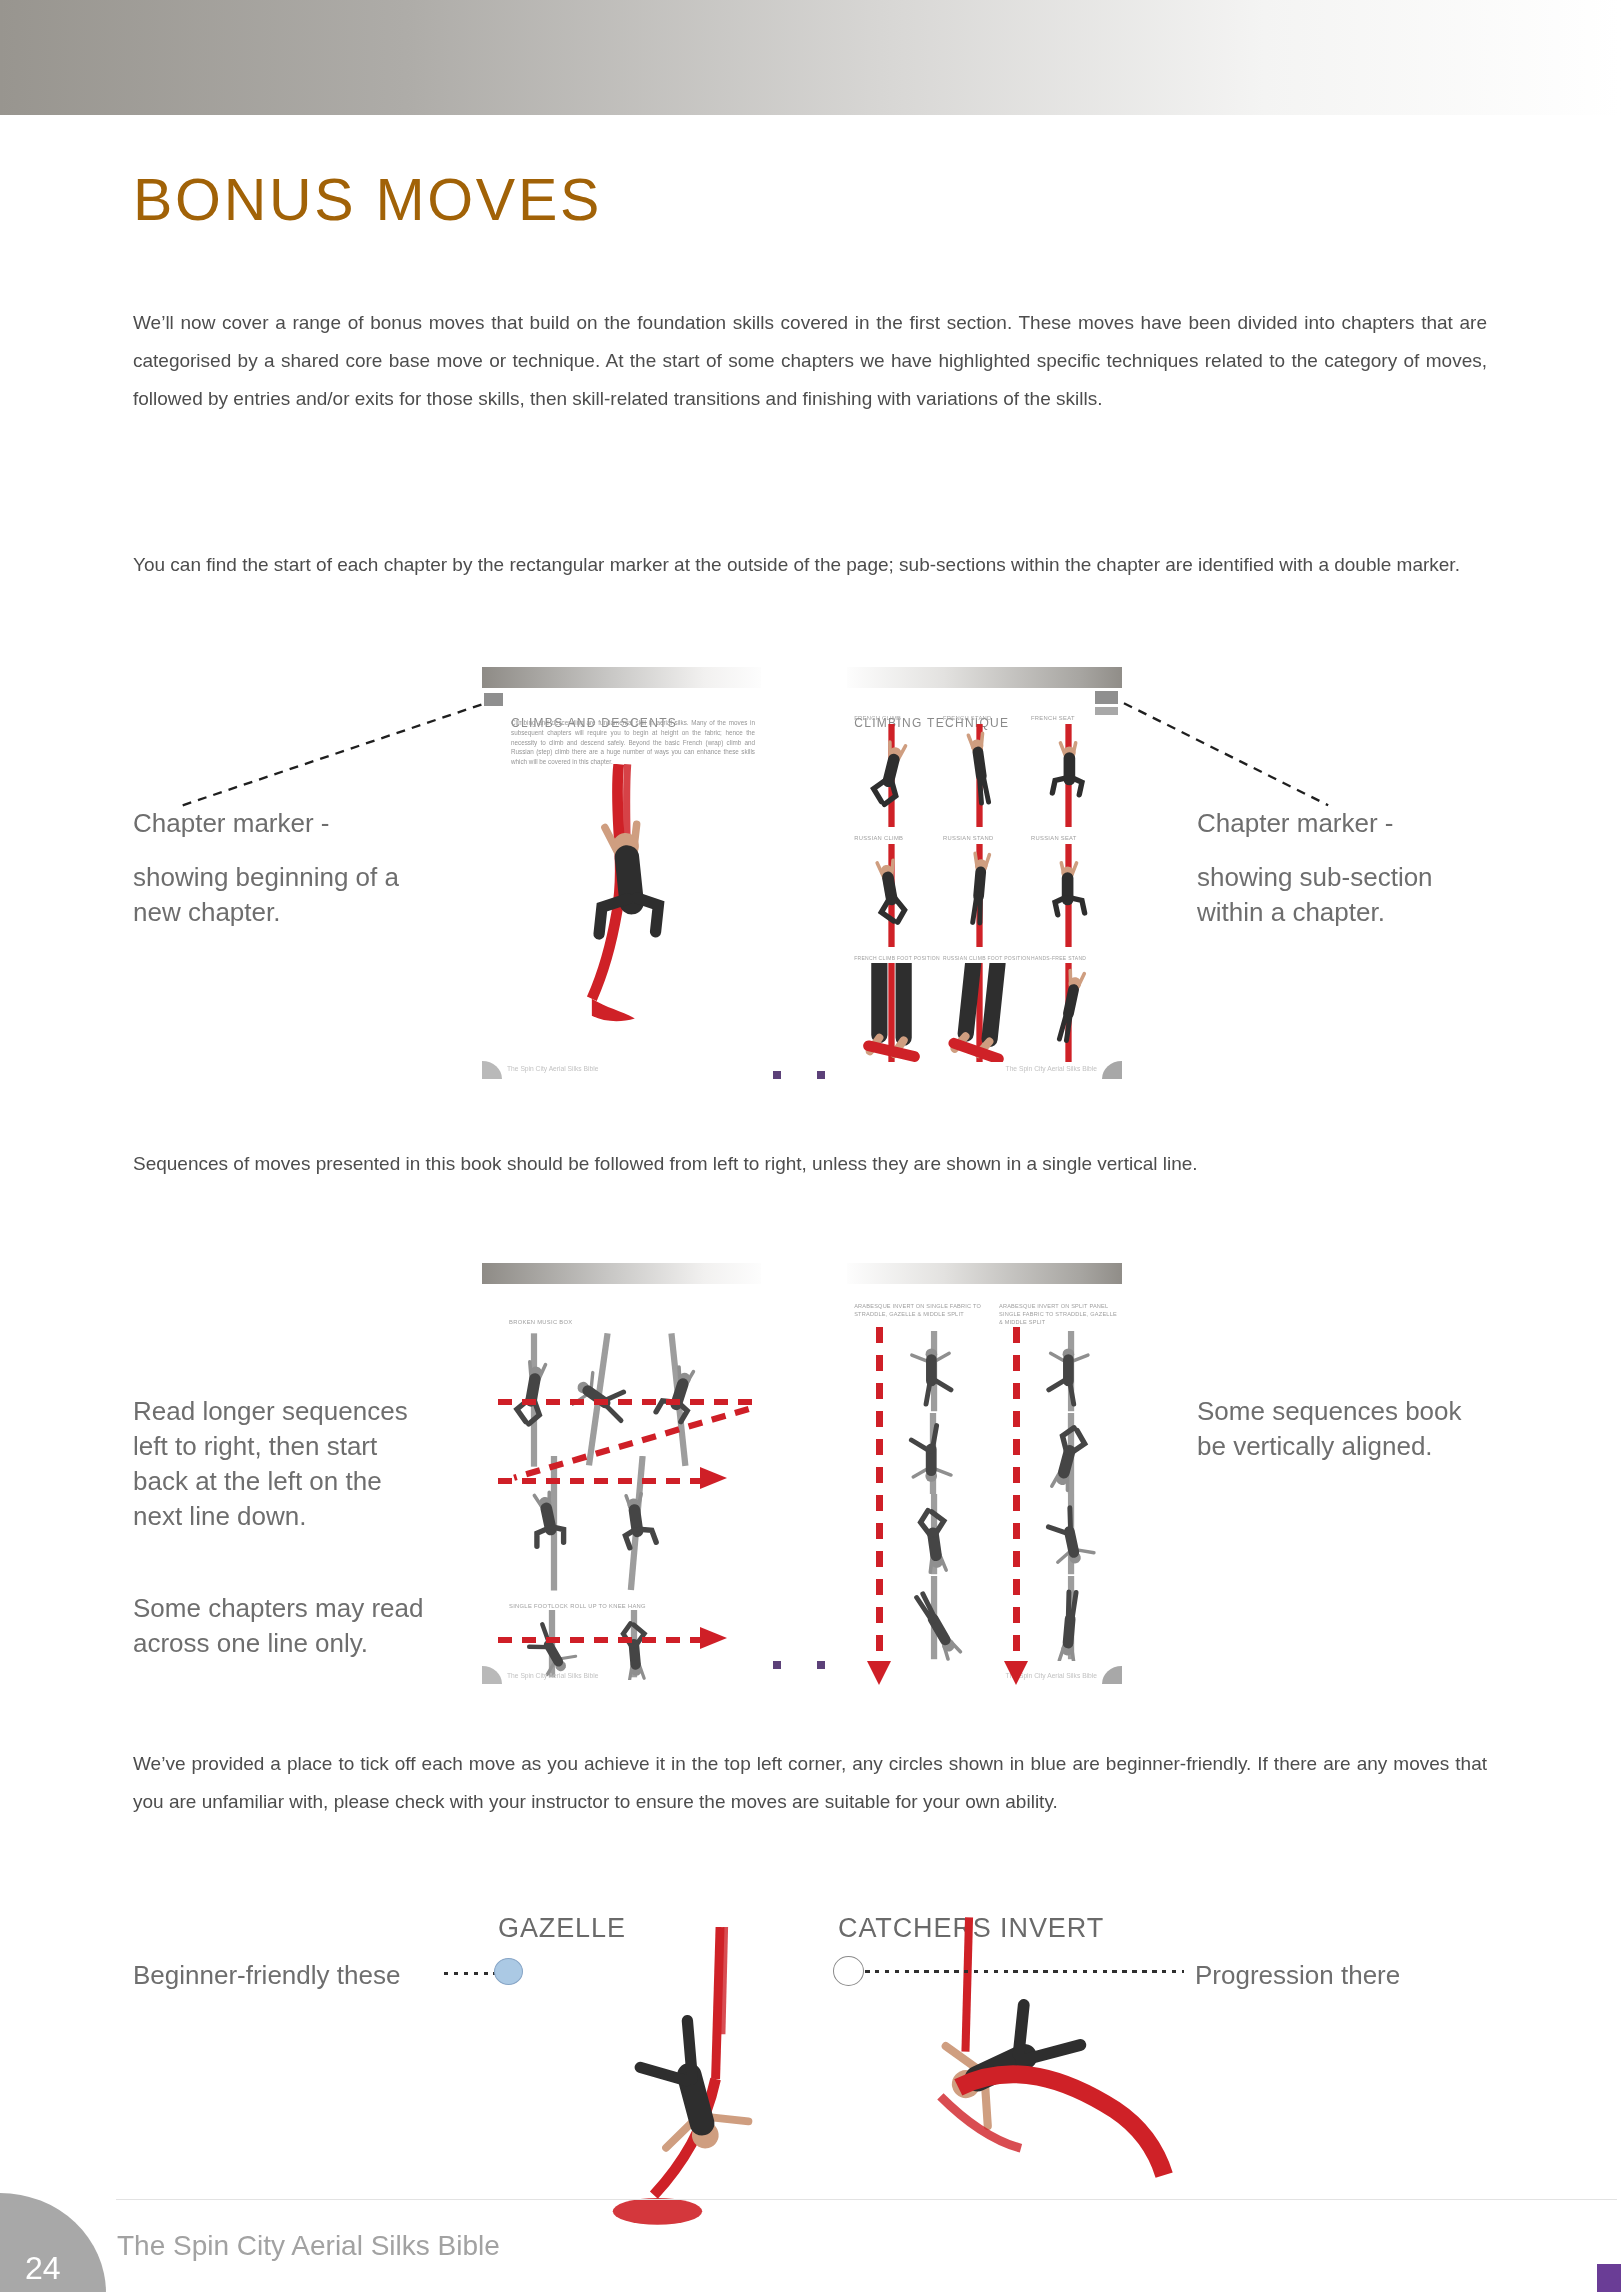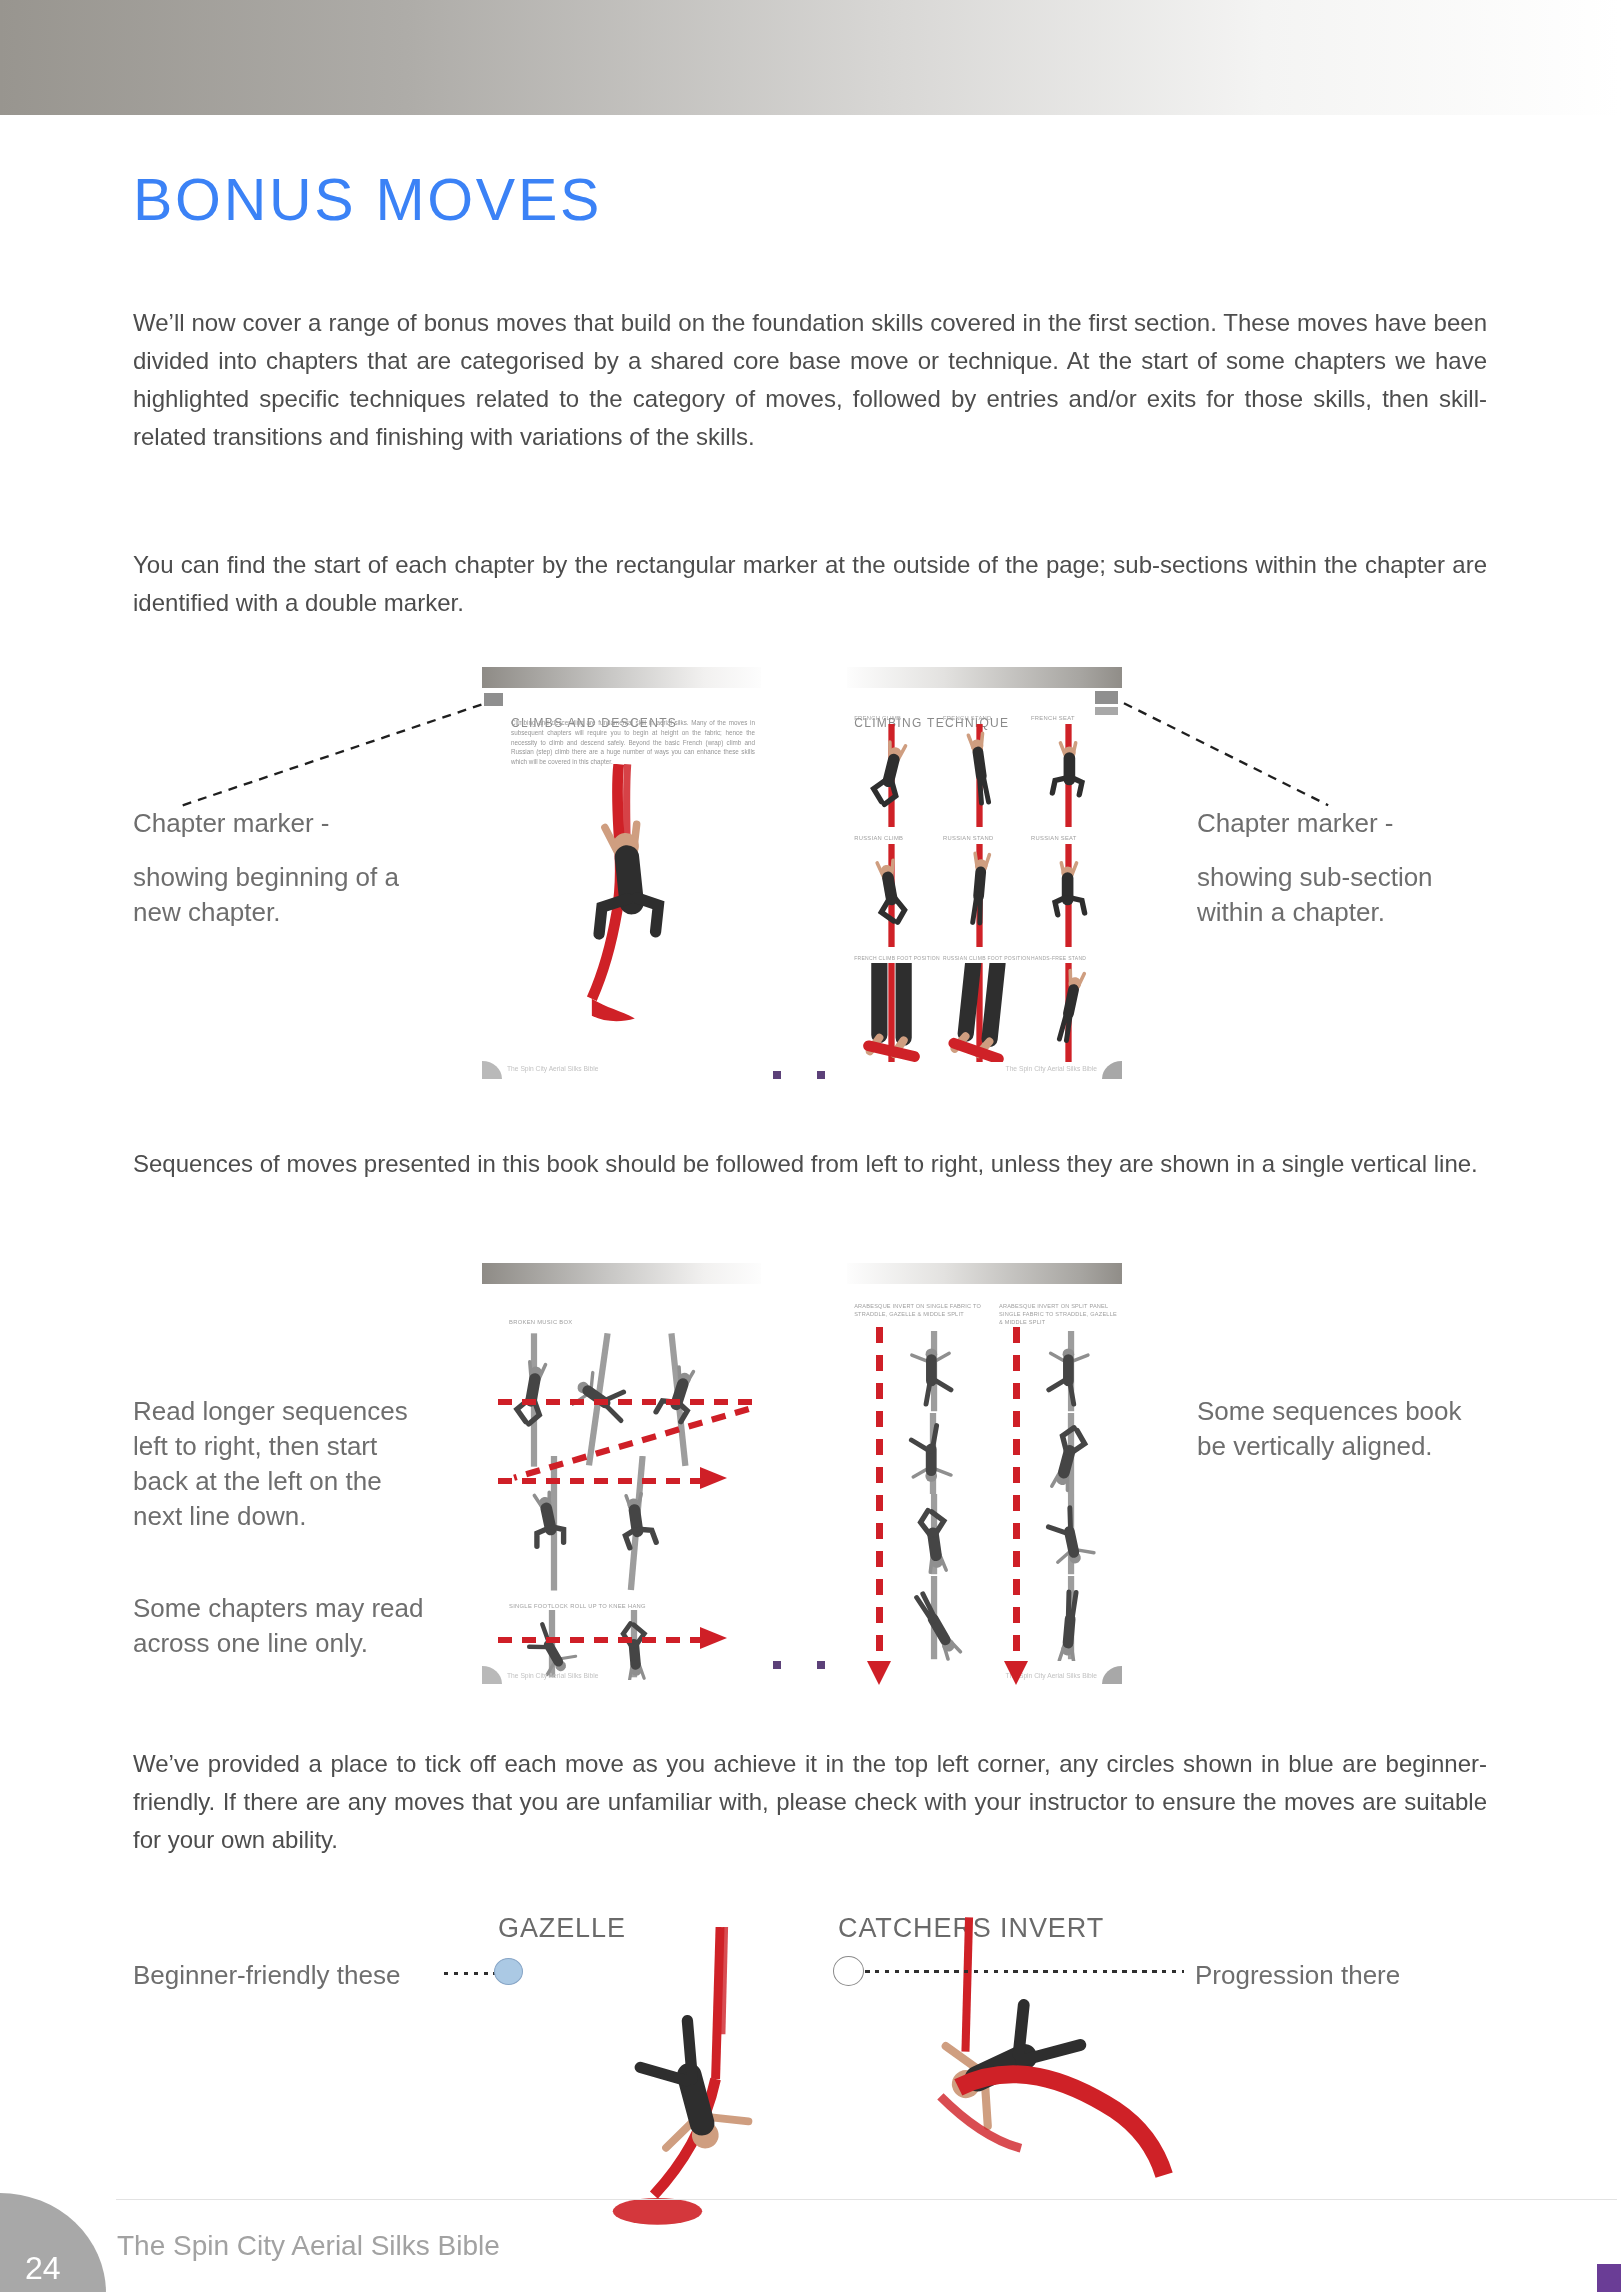--- a/index.html
+++ b/index.html
@@ -2,22 +2,22 @@
 <html style="font-size:14.3px"><head>
 <meta charset="utf-8">
 <style>
   html,body{margin:0;padding:0;background:#888;}
   .page{position:relative;width:1621px;height:2293px;background:#ffffff;overflow:hidden;
         font-family:"Liberation Sans",sans-serif;color:#4d4d4d;}
   .abs{position:absolute;}
   
   .topbar{left:0;top:0;width:1621px;height:115px;
     background:linear-gradient(to right,#98958f 0%,#aeaca8 25%,#d8d7d5 55%,#f4f4f3 78%,#ffffff 100%);}
-  .title{left:133px;top:166px;font-size:59px;font-weight:300;color:#3b82f6;letter-spacing:2.7px;}
-  .body-par{left:133px;width:1354px;font-size:24px;line-height:38px;font-weight:300;
+  .title{left:133px;top:166px;font-size:59px;font-weight:300;color:#a16207;letter-spacing:2.7px;}
+  .body-par{left:133px;width:1354px;font-size:19px;line-height:38px;font-weight:300;
     color:#4d4d4d;text-align:justify;margin:0;}
   
   .note{font-size:26px;line-height:35px;font-weight:300;color:#6e6e6e;}
   
   .mini{background:#fff;}
   .mini .bar{left:0;top:0;width:100%;height:20.6px;}
   .bar-l{background:linear-gradient(to right,#8e8b86 0%,#c7c6c4 45%,#f2f1f0 80%,#fdfdfd 100%);}
   .bar-r{background:linear-gradient(to right,#fdfdfd 0%,#e3e2e0 35%,#a7a5a1 85%,#908d88 100%);}
   .mini-title{font-size:12px;letter-spacing:1.3px;color:#8a8a8a;font-weight:300;white-space:nowrap;margin-top:24px;}
   .mini-body{font-size:6.3px;line-height:1.55;color:#969696;text-align:justify;}

